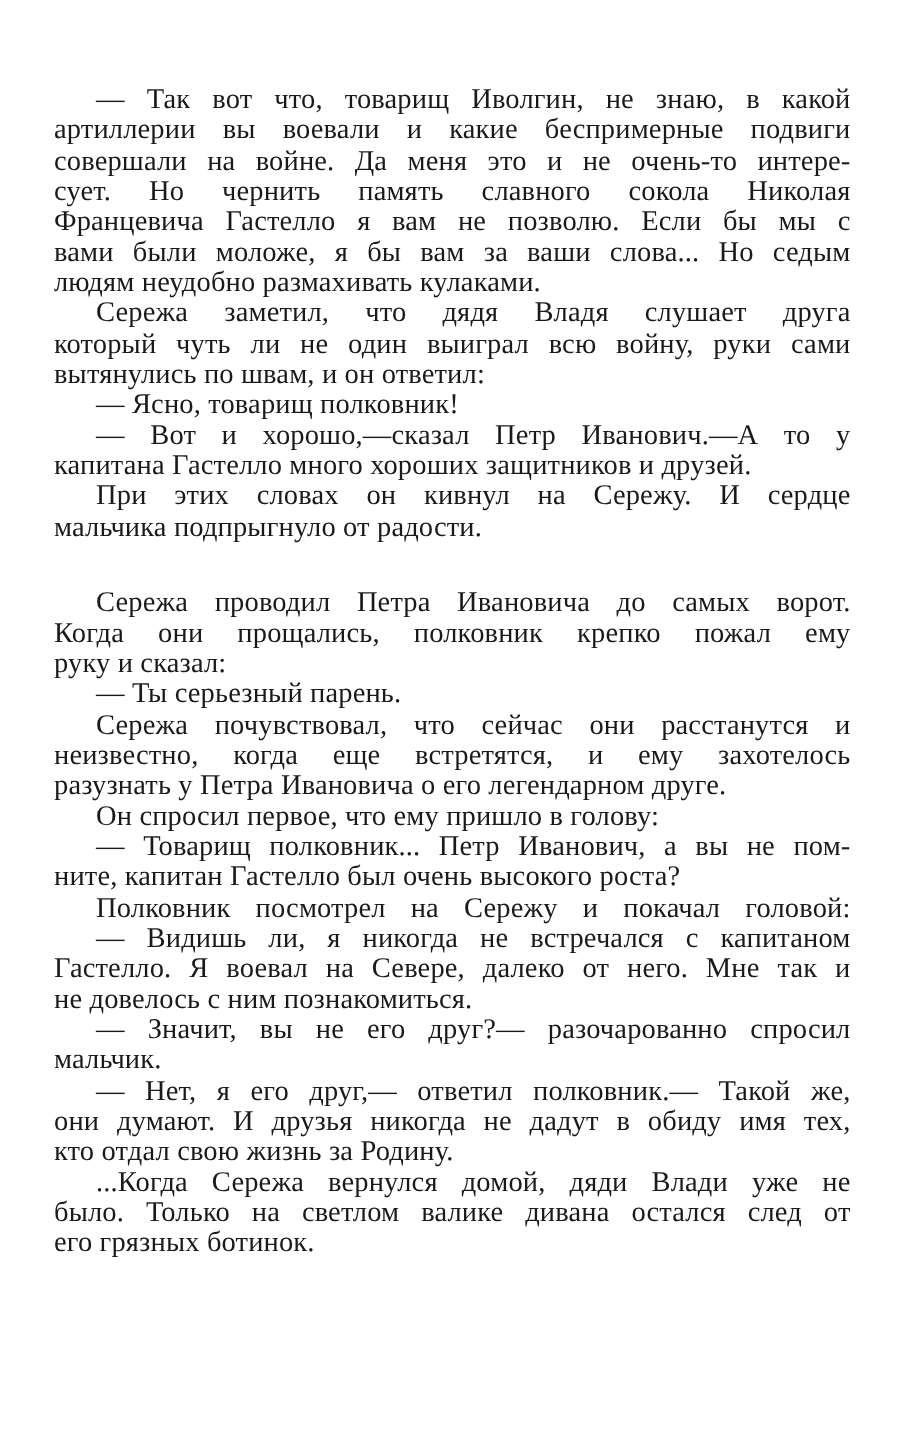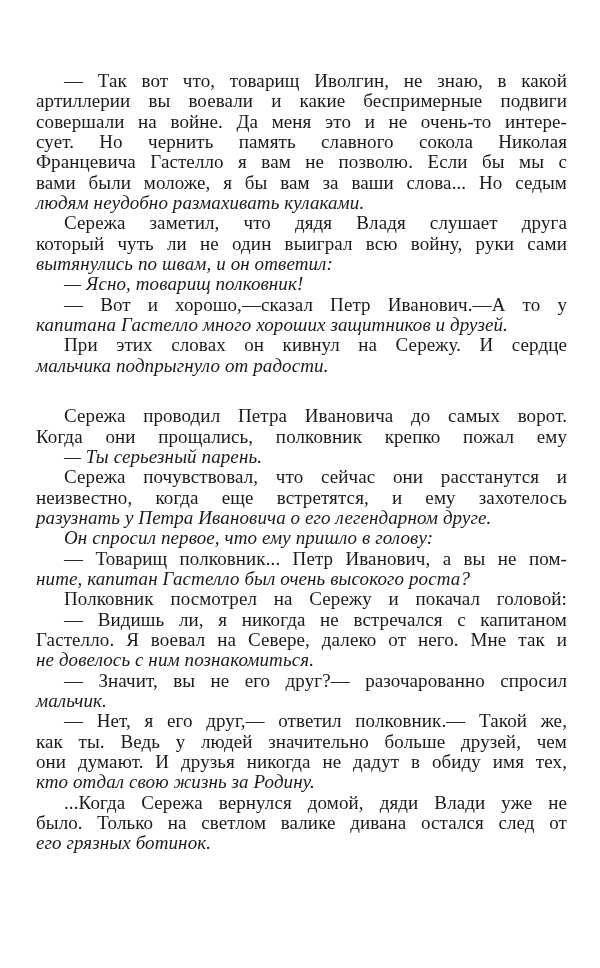--- a/index.html
+++ b/index.html
@@ -1,32 +1,32 @@
 <!DOCTYPE html>
 <html><head>
 <meta charset="utf-8">
 <style>
   html, body { margin: 0; padding: 0; }
   body {
     width: 600px; height: 968px; background: #ffffff; overflow: hidden;
     position: relative;
   }
   .page {
-    position: absolute; left: 36px; top: 71px; width: 531px;
+    position: absolute; left: 36px; top: 57px; width: 531px;
     font-family: "Liberation Serif", "DejaVu Serif", serif;
     font-size: 19px; line-height: 20.35px; color: #1a1a1a;
   }
   .section { margin: 0; }
   .section + .section { margin-top: 30px; }
   .line {
     display: block; white-space: nowrap; height: 20.35px;
     text-align: justify; text-align-last: justify;
     letter-spacing: 0.1px;
   }
-  .line.last { text-align-last: left; font-style: italic; }
+  .line.last { text-align-last: left; }
   .line.indent { padding-left: 28px; }
 </style>
 </head>
 <body>
 
 <div class="page">
   <div class="section" id="sec0">
       <span class="line indent">— Так вот что, товарищ Иволгин, не знаю, в какой</span>
       <span class="line">артиллерии вы воевали и какие беспримерные подвиги</span>
       <span class="line">совершали на войне. Да меня это и не очень-то интере-</span>
@@ -39,34 +39,34 @@
       <span class="line last">вытянулись по швам, и он ответил:</span>
       <span class="line indent last">— Ясно, товарищ полковник!</span>
       <span class="line indent">— Вот и хорошо,—сказал Петр Иванович.—А то у</span>
       <span class="line last">капитана Гастелло много хороших защитников и друзей.</span>
       <span class="line indent">При этих словах он кивнул на Сережу. И сердце</span>
       <span class="line last">мальчика подпрыгнуло от радости.</span>
     </div>
   <div class="section" id="sec1">
       <span class="line indent">Сережа проводил Петра Ивановича до самых ворот.</span>
       <span class="line">Когда они прощались, полковник крепко пожал ему</span>
+      <span class="line last">руку и сказал:</span>
       <span class="line indent last">— Ты серьезный парень.</span>
       <span class="line indent">Сережа почувствовал, что сейчас они расстанутся и</span>
       <span class="line">неизвестно, когда еще встретятся, и ему захотелось</span>
       <span class="line last">разузнать у Петра Ивановича о его легендарном друге.</span>
       <span class="line indent last">Он спросил первое, что ему пришло в голову:</span>
       <span class="line indent">— Товарищ полковник... Петр Иванович, а вы не пом-</span>
       <span class="line last">ните, капитан Гастелло был очень высокого роста?</span>
       <span class="line indent">Полковник посмотрел на Сережу и покачал головой:</span>
       <span class="line indent">— Видишь ли, я никогда не встречался с капитаном</span>
       <span class="line">Гастелло. Я воевал на Севере, далеко от него. Мне так и</span>
       <span class="line last">не довелось с ним познакомиться.</span>
       <span class="line indent">— Значит, вы не его друг?— разочарованно спросил</span>
       <span class="line last">мальчик.</span>
       <span class="line indent">— Нет, я его друг,— ответил полковник.— Такой же,</span>
-      <span class="line">как ты. Ведь у людей значительно больше друзей, чем</span>
       <span class="line">они думают. И друзья никогда не дадут в обиду имя тех,</span>
       <span class="line last">кто отдал свою жизнь за Родину.</span>
       <span class="line indent">...Когда Сережа вернулся домой, дяди Влади уже не</span>
       <span class="line">было. Только на светлом валике дивана остался след от</span>
       <span class="line last">его грязных ботинок.</span>
     </div>
 </div>
 
 </body></html>

